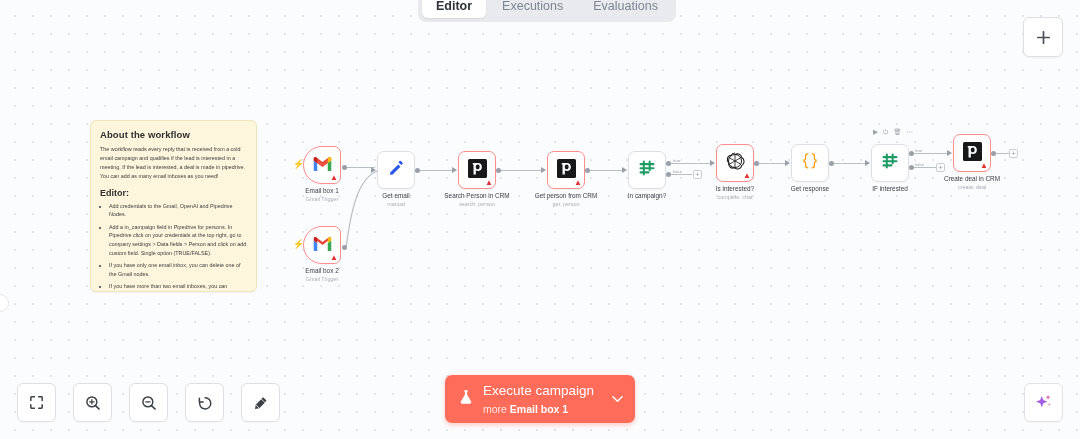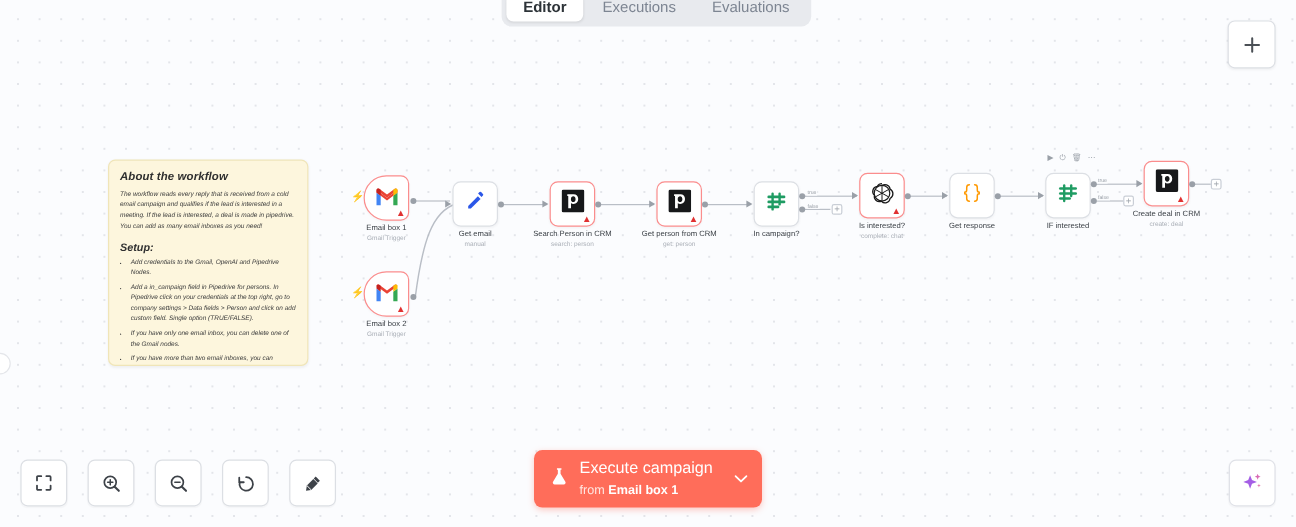--- a/index.html
+++ b/index.html
@@ -43,29 +43,28 @@
     color: #2d3338;
     font-weight: 600;
     box-shadow: 0 1px 2px rgba(0,0,0,.08);
   }
 
   
   .canvas { position: absolute; inset: 0; }
 
   
   .sticky {
-    position: absolute; left: 90px; top: 133px;
+    position: absolute; left: 90px; top: 120px;
     width: 167px; height: 172px;
     background: #fdf6dd;
     border: 1px solid #f0e5b8;
     border-radius: 6px;
     padding: 8px 9px;
     overflow: hidden;
     box-shadow: 0 1px 2px rgba(0,0,0,.05);
-    font-style: italic;
   }
   .sticky h3 {
     margin: 0 0 5px 0;
     font-size: 9.5px;
     font-weight: 700;
     color: #2f2f2f;
     letter-spacing: .1px;
   }
   .sticky p {
     margin: 0 0 7px 0;
@@ -258,21 +257,21 @@
     <div class="tab active">Editor</div>
     <div class="tab">Executions</div>
     <div class="tab">Evaluations</div>
   </div>
 
   <div class="canvas">
 
     <div class="sticky">
       <h3>About the workflow</h3>
       <p>The workflow reads every reply that is received from a cold email campaign and qualifies if the lead is interested in a meeting. If the lead is interested, a deal is made in pipedrive. You can add as many email inboxes as you need!</p>
-      <h4>Setup:</h4>
+      <h4>Editor:</h4>
       <ul>
         <li>Add credentials to the Gmail, OpenAI and Pipedrive Nodes.</li>
         <li>Add a in_campaign field in Pipedrive for persons. In Pipedrive click on your credentials at the top right, go to company settings &gt; Data fields &gt; Person and click on add custom field. Single option (TRUE/FALSE).</li>
         <li>If you have only one email inbox, you can delete one of the Gmail nodes.</li>
         <li>If you have more than two email inboxes, you can duplicate a Gmail node as many times as you like. Just connect it to the Get email node, and you are good to go!</li>
 
       </ul>
     </div>
 
     <div class="edge" style="left:343px; top:167px; width:32px;"></div>
@@ -551,21 +550,21 @@
   </div>
 
   <div class="execbtn">
     <span class="exec-flask">
       <svg width="18" height="20" viewBox="0 0 24 24">
         <path d="M9.5 3h5v1.6h-1V9l5 8.3A2.2 2.2 0 0116.6 21H7.4a2.2 2.2 0 01-1.9-3.7L10.5 9V4.6h-1V3z" fill="#fff"></path>
       </svg>
     </span>
     <span class="exec-text">
       <span class="exec-main">Execute campaign</span>
-      <span class="exec-sub"><span>from </span><b>Email box 1</b></span>
+      <span class="exec-sub"><span>more </span><b>Email box 1</b></span>
     </span>
     <span class="exec-chev">
       <svg width="11" height="8" viewBox="0 0 12 8">
           <path d="M1 1.6L6 6.4l5-4.8" stroke="#fff" stroke-width="1.7" fill="none" stroke-linecap="round" stroke-linejoin="round"></path>
         </svg>
     </span>
   </div>
 
   <div class="aibtn">
     <svg width="21" height="21" viewBox="0 0 24 24">

